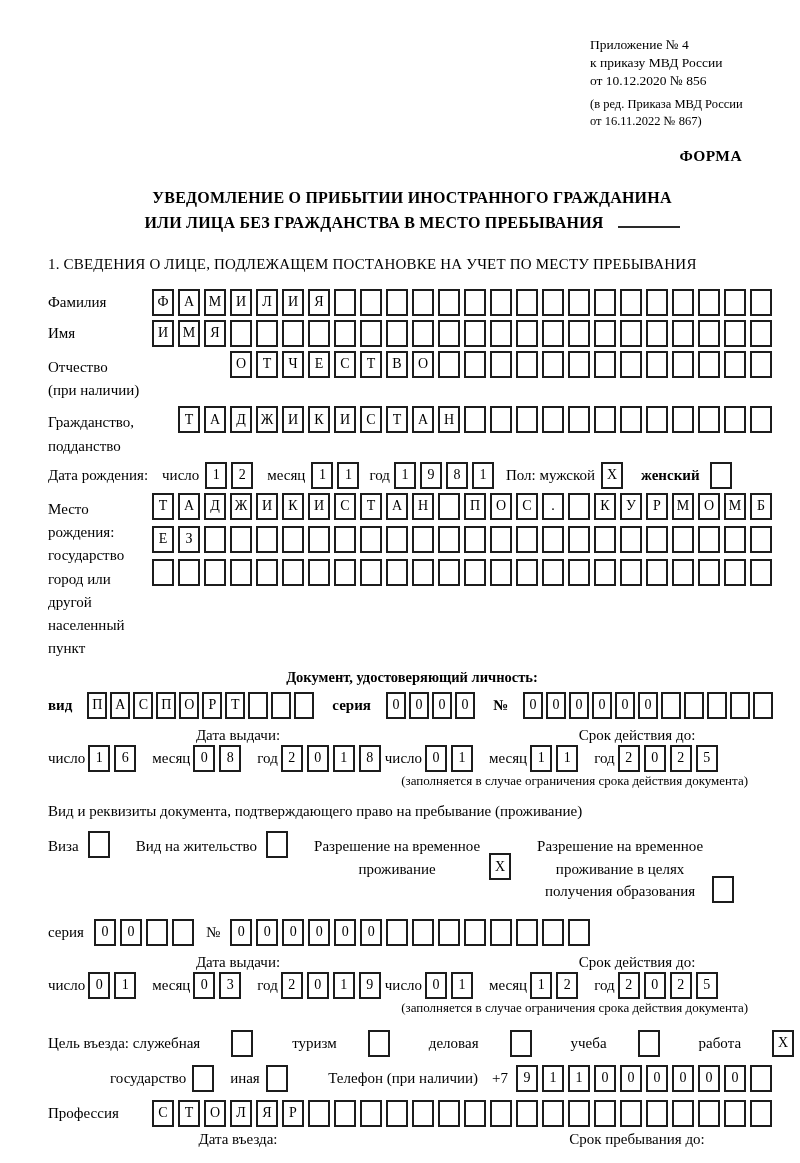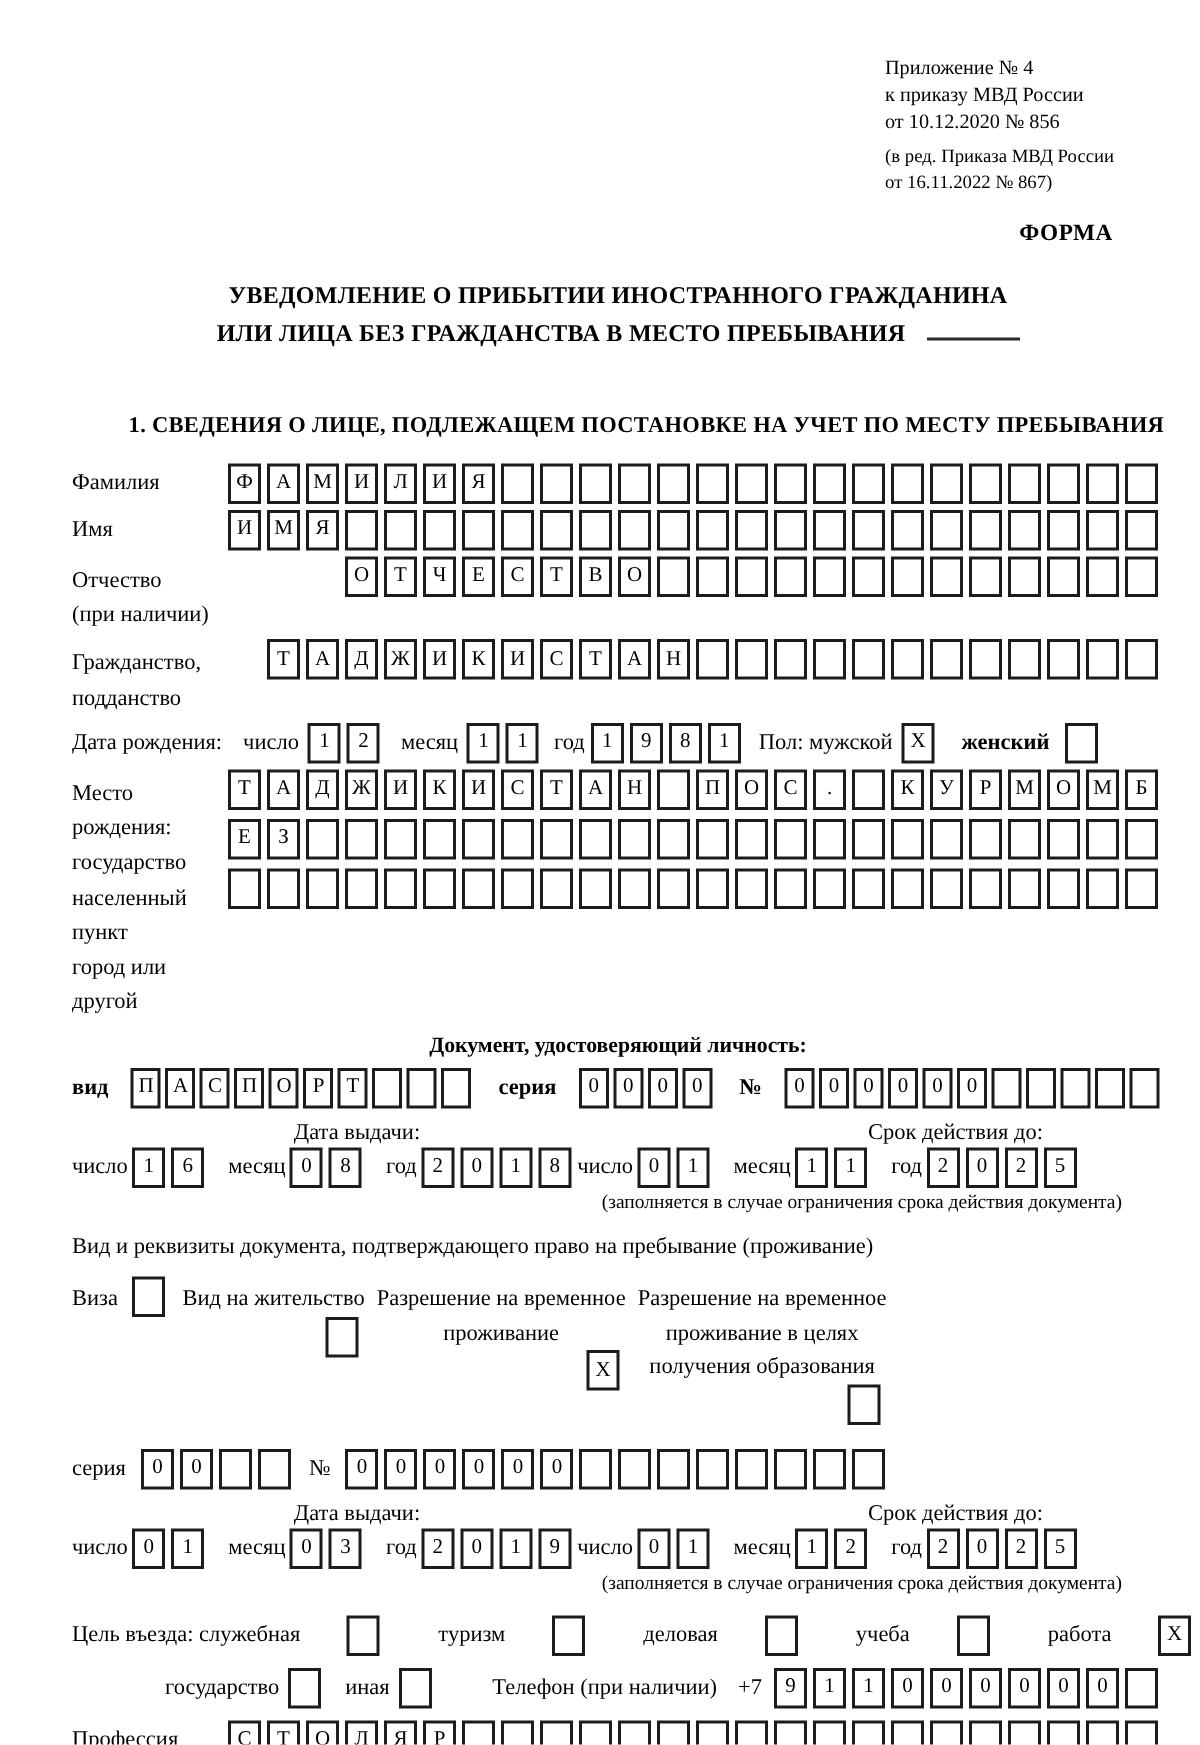--- a/index.html
+++ b/index.html
@@ -10,21 +10,21 @@
   }
   .page{box-sizing:border-box;width:800px;height:922px;padding:36px 24px 10px 48px;background:#fff;}
 
   
   .hdr{margin-left:auto;width:186px;font-size:13.5px;line-height:1.35;}
   .hdr .amend{font-size:12.5px;margin-top:5px;line-height:1.4;}
   .forma{text-align:right;padding-right:34px;font-weight:bold;font-size:15.5px;margin-top:16px;letter-spacing:.4px;}
 
   .title{text-align:center;font-weight:bold;font-size:16px;margin-top:20px;line-height:1.6;letter-spacing:.2px;}
   .uline{display:inline-block;width:62px;border-bottom:2px solid #2a2a2a;margin-left:14px;}
-  .sec{font-weight:bold;font-size:15px;margin-top:40px;margin-bottom:16px;text-align:right;letter-spacing:.2px;}
+  .sec{font-weight:normal;font-size:15px;margin-top:20px;margin-bottom:16px;text-align:left;letter-spacing:.2px;}
 
   
   .frow{display:flex;align-items:flex-start;margin-bottom:4px;}
   .lbl{padding-top:5px;white-space:nowrap;}
   .lblblock{line-height:1.55;padding-top:5px;}
   .run{display:flex;flex-wrap:nowrap;}
   .right{margin-left:auto;}
   .cell{
     box-sizing:border-box;flex:0 0 auto;
     width:22px;height:27px;margin-right:4px;
@@ -51,21 +51,21 @@
   .dg-right{margin-left:auto;margin-right:68px;}
   .note{text-align:right;font-size:13px;margin-top:1px;padding-right:28px;}
 
   .para{margin-top:10px;line-height:1.7;}
 
   
   .permits{display:flex;align-items:flex-start;margin-top:6px;}
   .pitem{display:flex;align-items:flex-end;}
   .pitem .plabel{padding-top:5px;text-align:center;line-height:1.5;}
   .pitem .run{margin-left:9px;}
-  .permits .pitem + .pitem{margin-left:8px;flex-direction:column;}
+  .permits .pitem + .pitem{margin-left:22px;}
 
   .serrow{display:flex;align-items:flex-start;margin-top:16px;}
   .serrow .lbl{margin-right:10px;}
 
   
   .purpose{display:flex;align-items:flex-start;margin-top:14px;gap:26px;}
   .purpose .lbl{margin-right:5px;}
   .purpose .run{margin-right:9px;}
   .purpose2{display:flex;align-items:flex-start;margin-top:8px;}
   .purpose2 .indent{margin-left:62px;}
@@ -245,22 +245,22 @@
     <span class="lbl" style="margin-left:14px;margin-right:10px;font-weight:bold;">женский</span>
     <span class="run">
         <span class="cell"></span>
       </span>
   </div>
 
   <div class="frow" style="margin-top:4px;">
     <span class="lblblock">
       <div>Место рождения:</div>
       <div>государство</div>
+      <div>город или другой</div>
       <div>населенный пункт</div>
-      <div>город или другой</div>
     </span>
     <span class="stack">
       <span class="run">
           <span class="cell">Т</span>
           <span class="cell">А</span>
           <span class="cell">Д</span>
           <span class="cell">Ж</span>
           <span class="cell">И</span>
           <span class="cell">К</span>
           <span class="cell">И</span>

